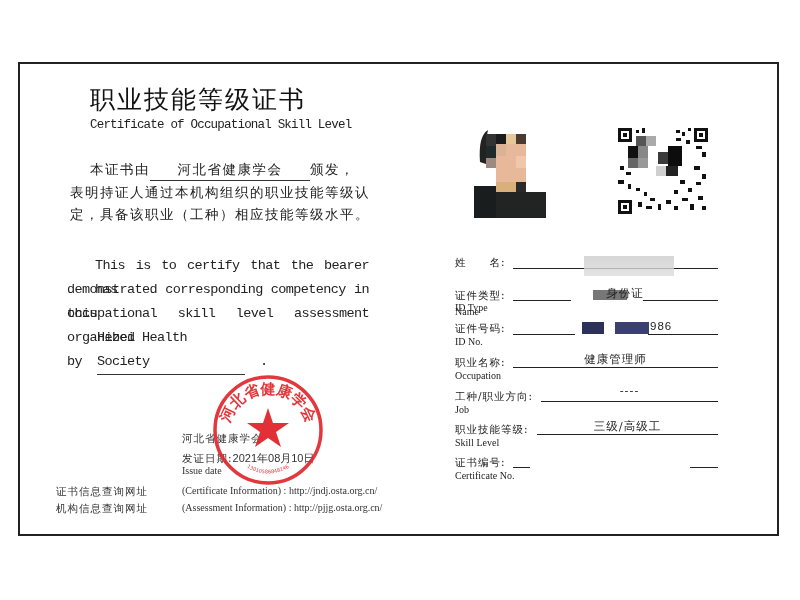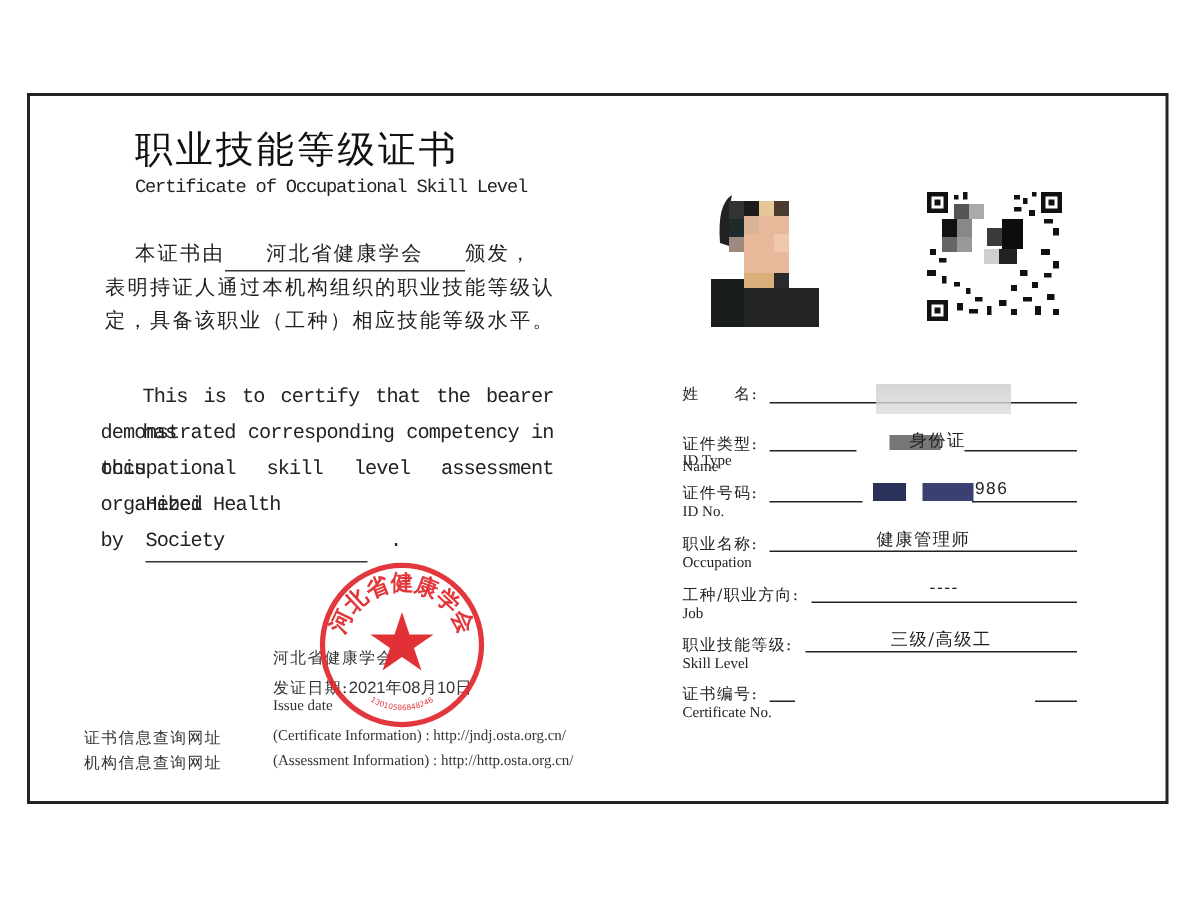--- a/index.html
+++ b/index.html
@@ -77,21 +77,21 @@
   </text>
   <polygon points="56,34 61,49 77,49 64,58 69,73 56,64 43,73 48,58 35,49 51,49" fill="#e0262b" opacity="0.95"></polygon>
   <text font-size="5" fill="#e0262b" font-family="DejaVu Sans, sans-serif" opacity="0.9">
     <textPath href="#sealArcBottom" startOffset="50%" text-anchor="middle">13010586848246</textPath>
   </text>
 </svg>
 
 <div class="abs small-cn" style="left:56px; top:485px;">证书信息查询网址</div>
 <div class="abs small-en" style="left:182px; top:485px;">(Certificate Information) : http://jndj.osta.org.cn/</div>
 <div class="abs small-cn" style="left:56px; top:502px;">机构信息查询网址</div>
-<div class="abs small-en" style="left:182px; top:502px;">(Assessment Information) : http://http.osta.org.cn/</div>
+<div class="abs small-en" style="left:182px; top:502px;">(Assessment Information) : http://pjjg.osta.org.cn/</div>
 
 <svg class="abs photo" viewBox="0 0 72 92">
   <rect width="72" height="92" fill="#ffffff"></rect>
   <path d="M14 4 Q4 10 6 36 L12 38 L12 14 Z" fill="#222"></path>
   <rect x="12" y="8" width="10" height="12" fill="#333"></rect>
   <rect x="22" y="8" width="10" height="10" fill="#1c1c1c"></rect>
   <rect x="32" y="8" width="10" height="10" fill="#e6c79a"></rect>
   <rect x="42" y="8" width="10" height="10" fill="#4a3a30"></rect>
   <rect x="12" y="20" width="10" height="12" fill="#1f2a2a"></rect>
   <rect x="22" y="18" width="30" height="38" fill="#e8b89a"></rect>

